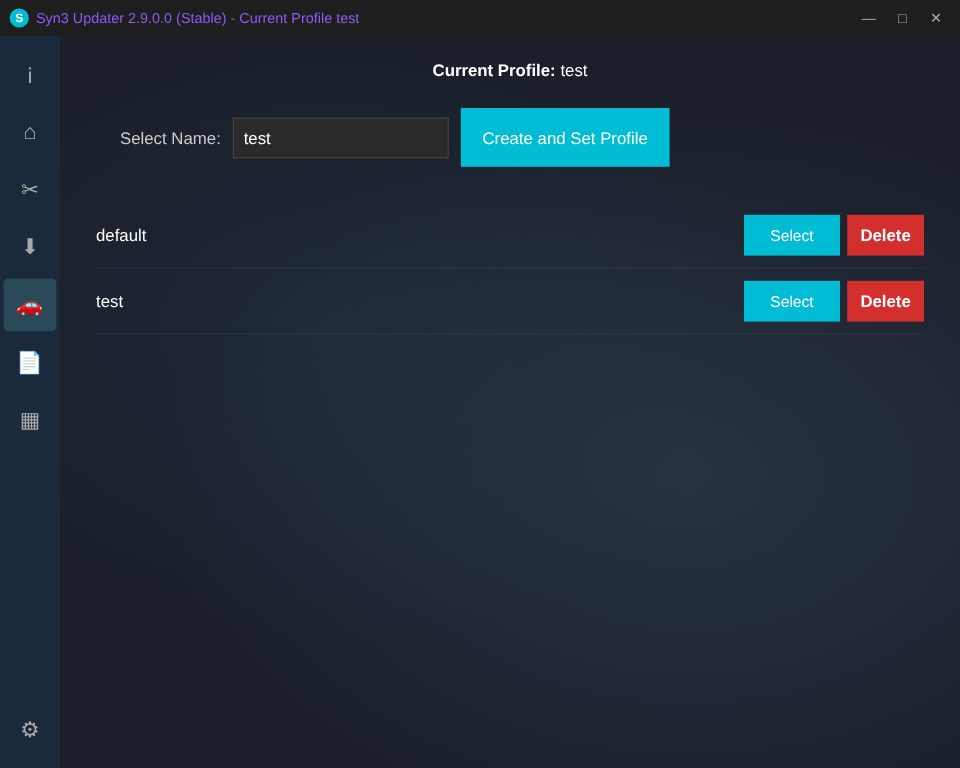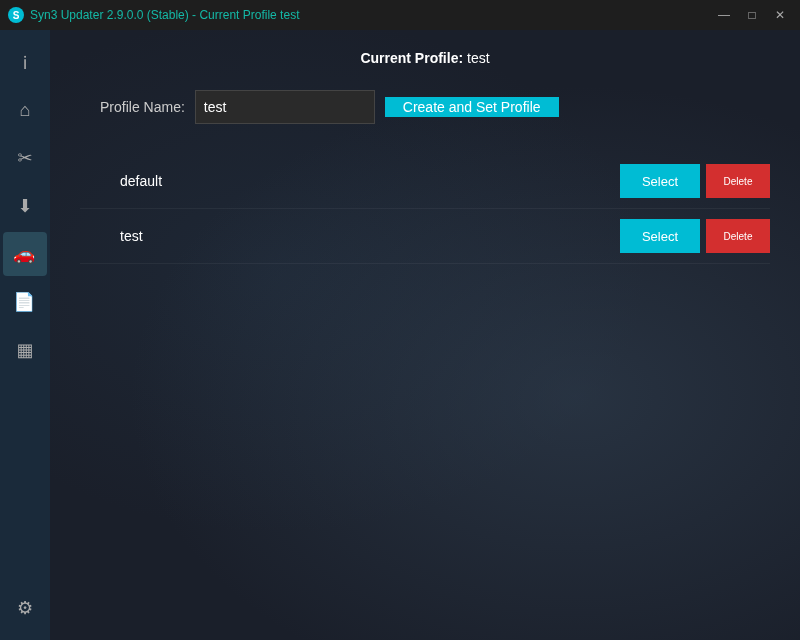--- a/index.html
+++ b/index.html
@@ -41,21 +41,21 @@
       border-radius: 50%;
       display: flex;
       align-items: center;
       justify-content: center;
       font-size: 10px;
       color: white;
       font-weight: bold;
     }
 
     .titlebar-title {
-      color: #14b8a6;
+      color: #8b5cf6;
       font-size: 12px;
     }
 
     .titlebar-controls {
       display: flex;
       gap: 4px;
     }
 
     .titlebar-btn {
       width: 24px;
@@ -168,21 +168,21 @@
       height: 34px;
       background: #2a2a2a;
       border: 1px solid #444;
       color: #ffffff;
       font-size: 14px;
       padding: 0 8px;
       outline: none;
     }
 
     .create-btn {
-      height: 20px;
+      height: 49px;
       padding: 0 18px;
       background: #00bcd4;
       border: none;
       color: #ffffff;
       font-size: 14px;
       cursor: pointer;
       font-weight: 500;
       white-space: nowrap;
     }
 
@@ -197,21 +197,20 @@
       display: flex;
       align-items: center;
       justify-content: space-between;
       padding: 10px 0;
       border-bottom: 1px solid rgba(255,255,255,0.05);
     }
 
     .profile-row-name {
       color: #ffffff;
       font-size: 14px;
-      margin-left: 40px;
     }
 
     .profile-row-actions {
       display: flex;
       gap: 6px;
     }
 
     .btn-select {
       height: 34px;
       width: 80px;
@@ -222,23 +221,23 @@
       cursor: pointer;
       font-weight: 500;
     }
 
     .btn-delete {
       height: 34px;
       width: 64px;
       background: #d32f2f;
       border: none;
       color: #ffffff;
-      font-size: 10px;
-      cursor: pointer;
-      font-weight: 400;
+      font-size: 14px;
+      cursor: pointer;
+      font-weight: 700;
     }
 
   </style>
 </head>
 <body>
 
 <div class="titlebar">
   <div class="titlebar-left">
     <div class="titlebar-icon">S</div>
     <span class="titlebar-title">Syn3 Updater 2.9.0.0 (Stable) - Current Profile test</span>
@@ -281,21 +280,21 @@
   <div class="bg-overlay"></div>
   <div class="content">
 
 
     <div class="current-profile-bar">
       <span class="label">Current Profile:</span>
       <span> </span><span>test</span>
     </div>
 
     <div class="create-row">
-      <label class="profile-name-label">Profile Name:</label>
+      <label class="profile-name-label">Select Name:</label>
       <input class="profile-name-input" type="text" value="test" style="">
       <button class="create-btn">Create and Set Profile</button>
     </div>
 
     <div class="profile-list">
 
       <div class="profile-row">
         <span class="profile-row-name">default</span>
         <div class="profile-row-actions">
           <button class="btn-select">Select</button>

